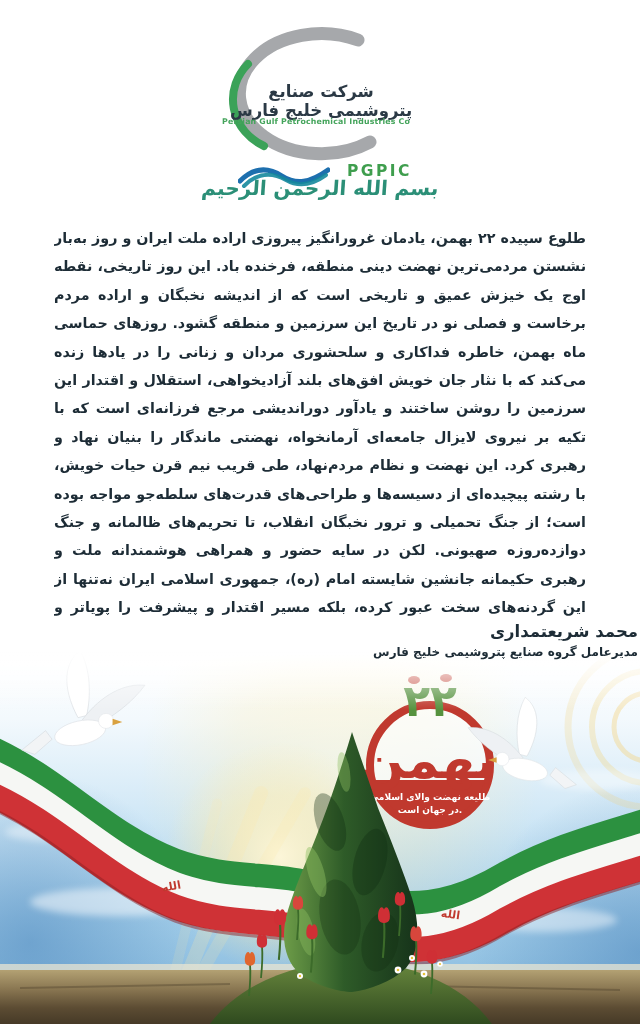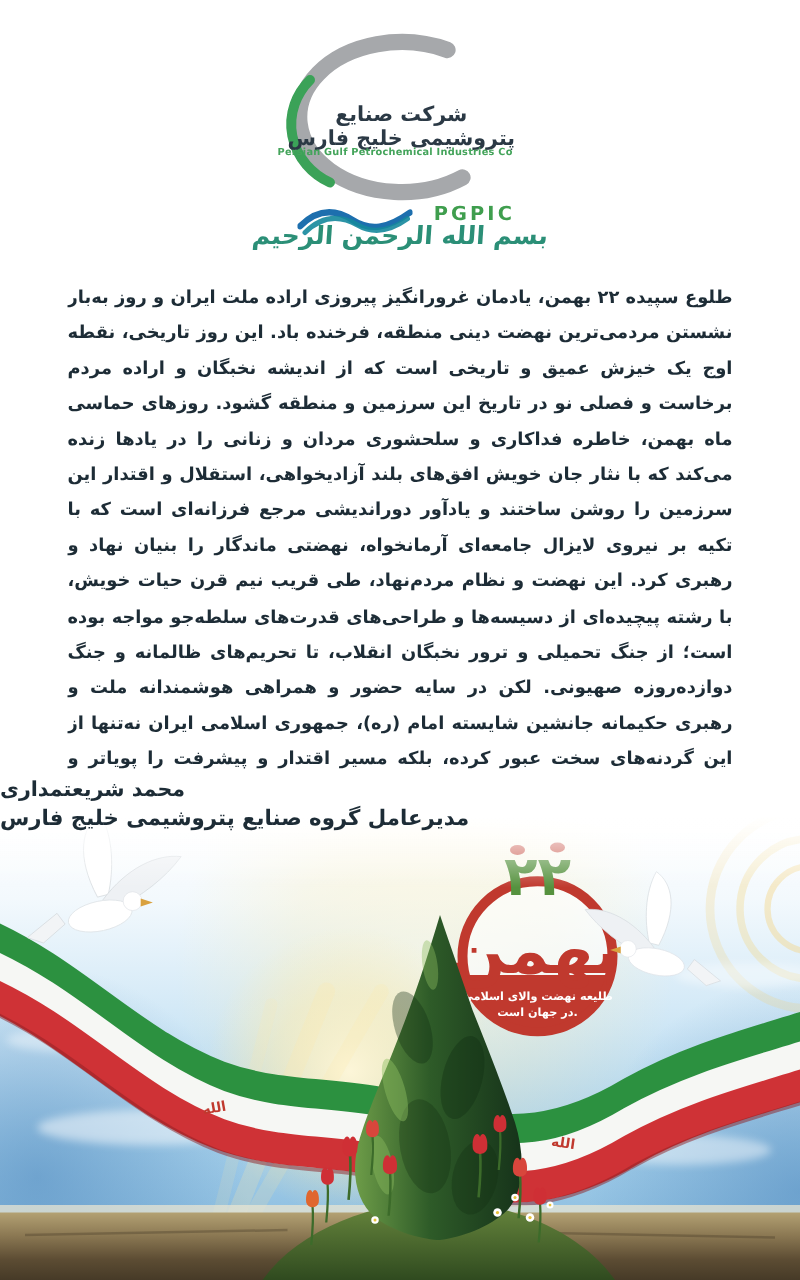--- a/index.html
+++ b/index.html
@@ -23,24 +23,24 @@
   .bismillah{position:absolute;top:176px;left:0;width:640px;text-align:center;
              font-size:20px;font-weight:bold;color:#2b8f77;direction:rtl;z-index:3;
              transform:skewX(-4deg);}
 
   
   .message{position:absolute;top:224px;left:54px;width:532px;max-height:402px;overflow:hidden;
            direction:rtl;text-align:justify;text-align-last:right;
            font-size:14.3px;line-height:28.4px;font-weight:bold;color:#1d2c36;z-index:3;}
 
   
-  .signature{position:absolute;top:622px;left:0;width:638px;text-align:left;
+  .signature{position:absolute;top:622px;left:0;width:638px;text-align:right;
              direction:rtl;color:#1d2c36;z-index:3;}
   .sig-name{font-size:16.5px;font-weight:bold;}
-  .sig-title{font-size:17px;font-weight:bold;margin-top:4px;}
+  .sig-title{font-size:12px;font-weight:bold;margin-top:4px;}
 
   
   .artwork{position:absolute;left:0;bottom:0;width:640px;height:372px;z-index:1;}
 </style>
 </head>
 <body>
 
 <div class="page">
 
   <header class="logo">

